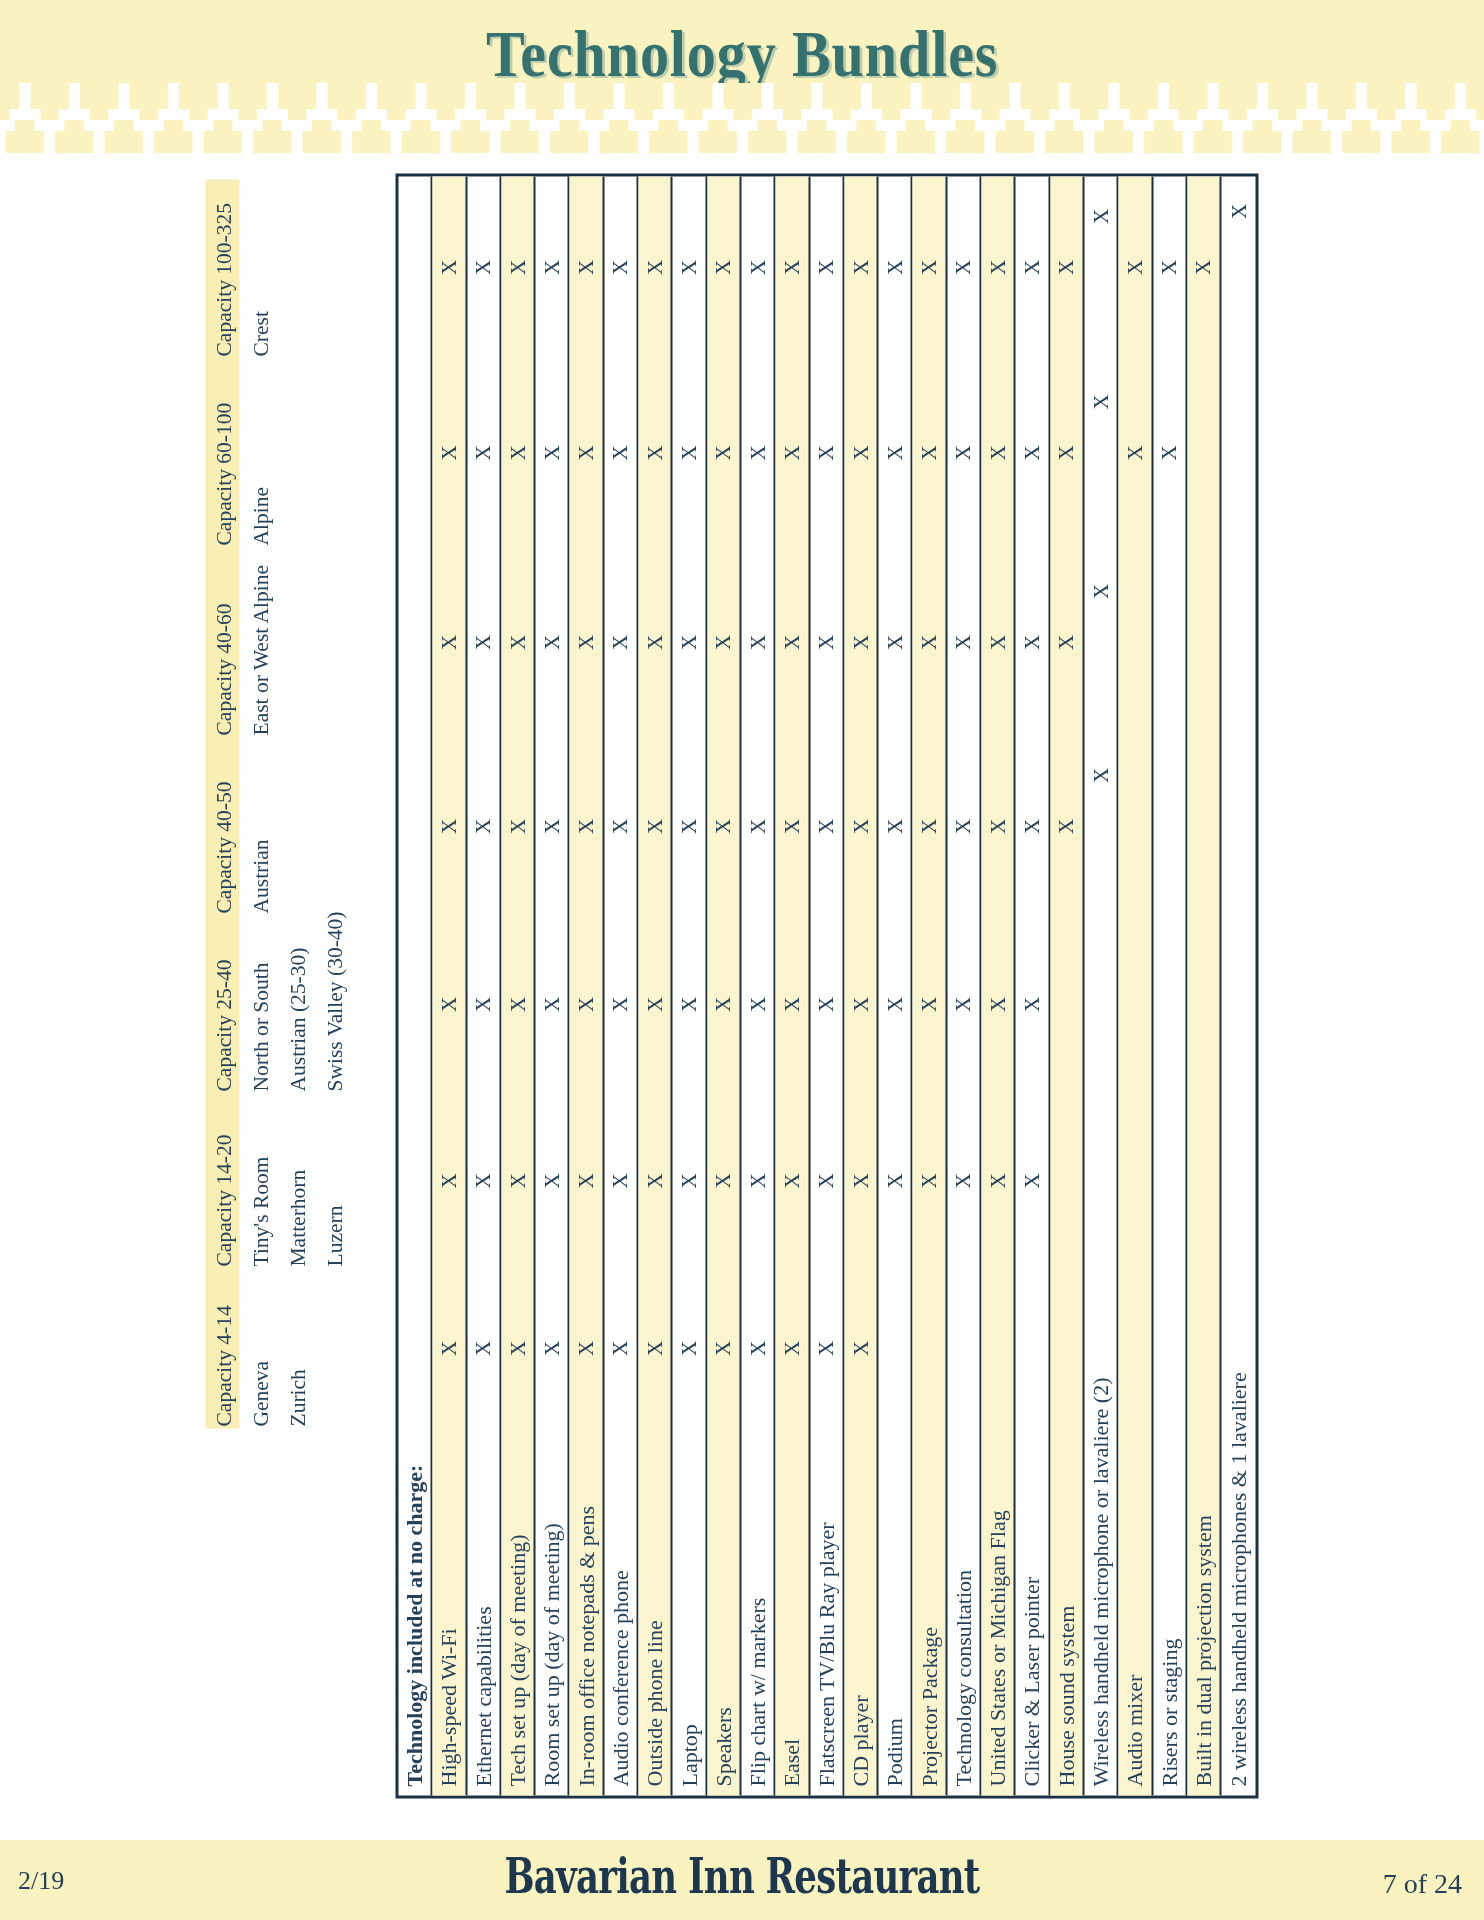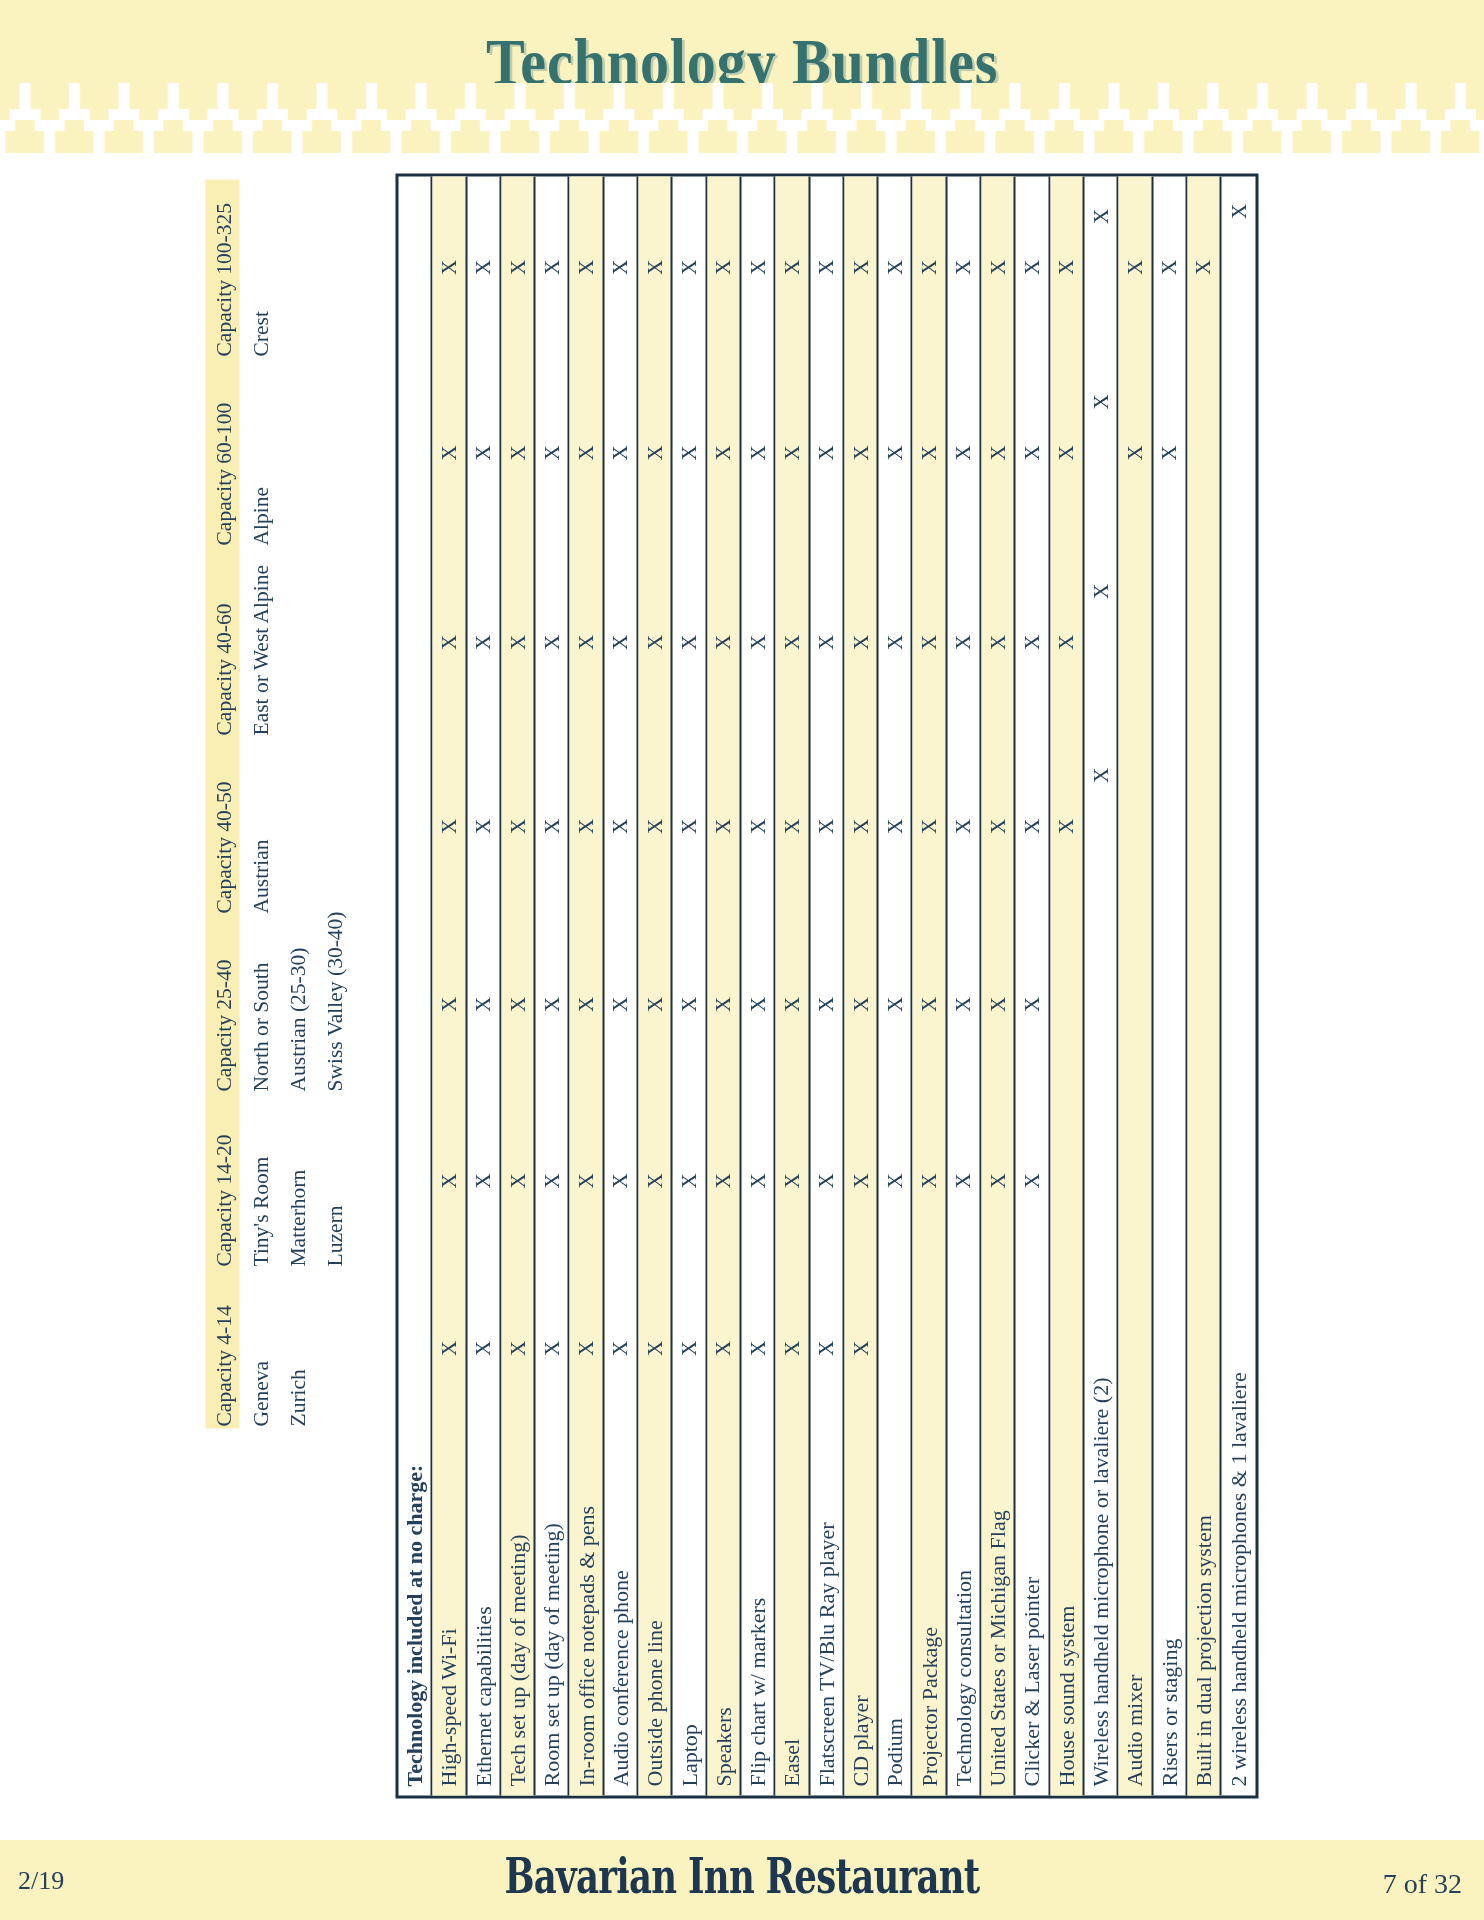--- a/index.html
+++ b/index.html
@@ -1,20 +1,20 @@
 <!DOCTYPE html>
 <html><head>
 <meta charset="utf-8">
 <style>
   html,body{margin:0;padding:0;background:#888;}
   .page{position:relative;width:1484px;height:1920px;background:#ffffff;overflow:hidden;
         font-family:"Liberation Serif",serif;margin:0 auto;}
   
   .top-band{position:absolute;top:0;left:0;width:1484px;height:153px;background:var(--band,#faf2bf);}
-  .title{margin:18px;text-align:center;padding-top:6px;font-size:66px;font-weight:bold;
+  .title{margin:10px;text-align:center;padding-top:6px;font-size:66px;font-weight:bold;
          color:var(--teal,#35716f);letter-spacing:1px;}
   .title span{display:inline-block;transform:scaleX(0.88);transform-origin:center;
               text-shadow:3px 2px 0 rgba(120,160,150,0.45);}
   .meander{position:absolute;bottom:0;left:0;display:block;}
   
   .rot{position:absolute;left:-82px;top:460px;width:1619px;height:1058px;
        transform:rotate(-90deg);transform-origin:50% 50%;}
   .hdr{position:relative;height:197px;}
   .hdr-highlight{position:absolute;left:370px;top:7px;width:1249px;height:34px;
                  background:var(--highlight,#f9eeb4);}
@@ -348,16 +348,16 @@
           <div class="ccell" style="width: 190px;"></div>
           <div class="ccell" style="width: 189px;"></div>
           <div class="ccell" style="width: 182px;">X</div>
         </div>
       </div>
   </div>
 
   <div class="bot-band">
     <span class="pfrac">2/19</span>
     <span class="brand">Bavarian Inn Restaurant</span>
-    <span class="pof">7 of 32</span>
+    <span class="pof">7 of 24</span>
   </div>
 
 </div>
 
 </body></html>

